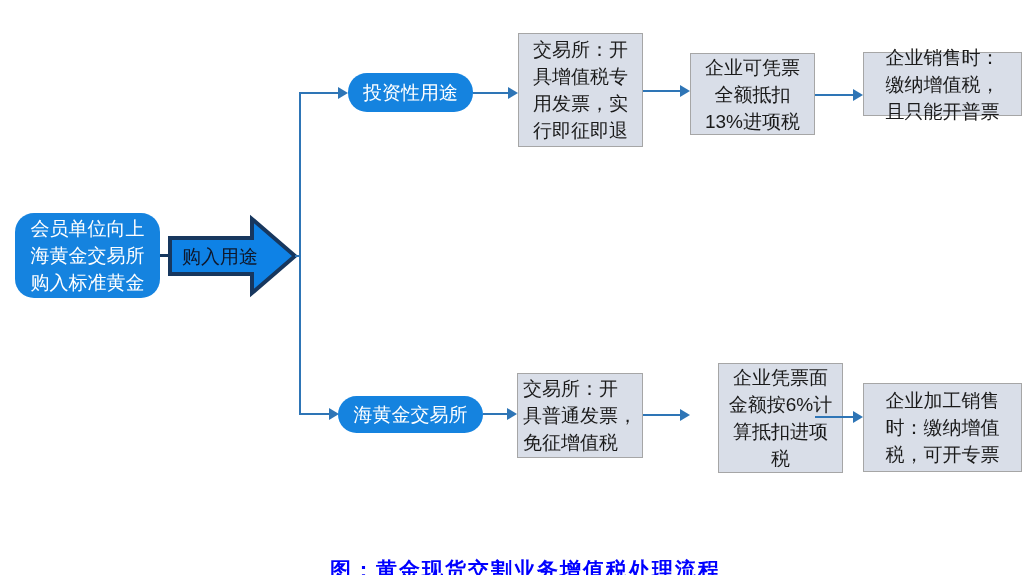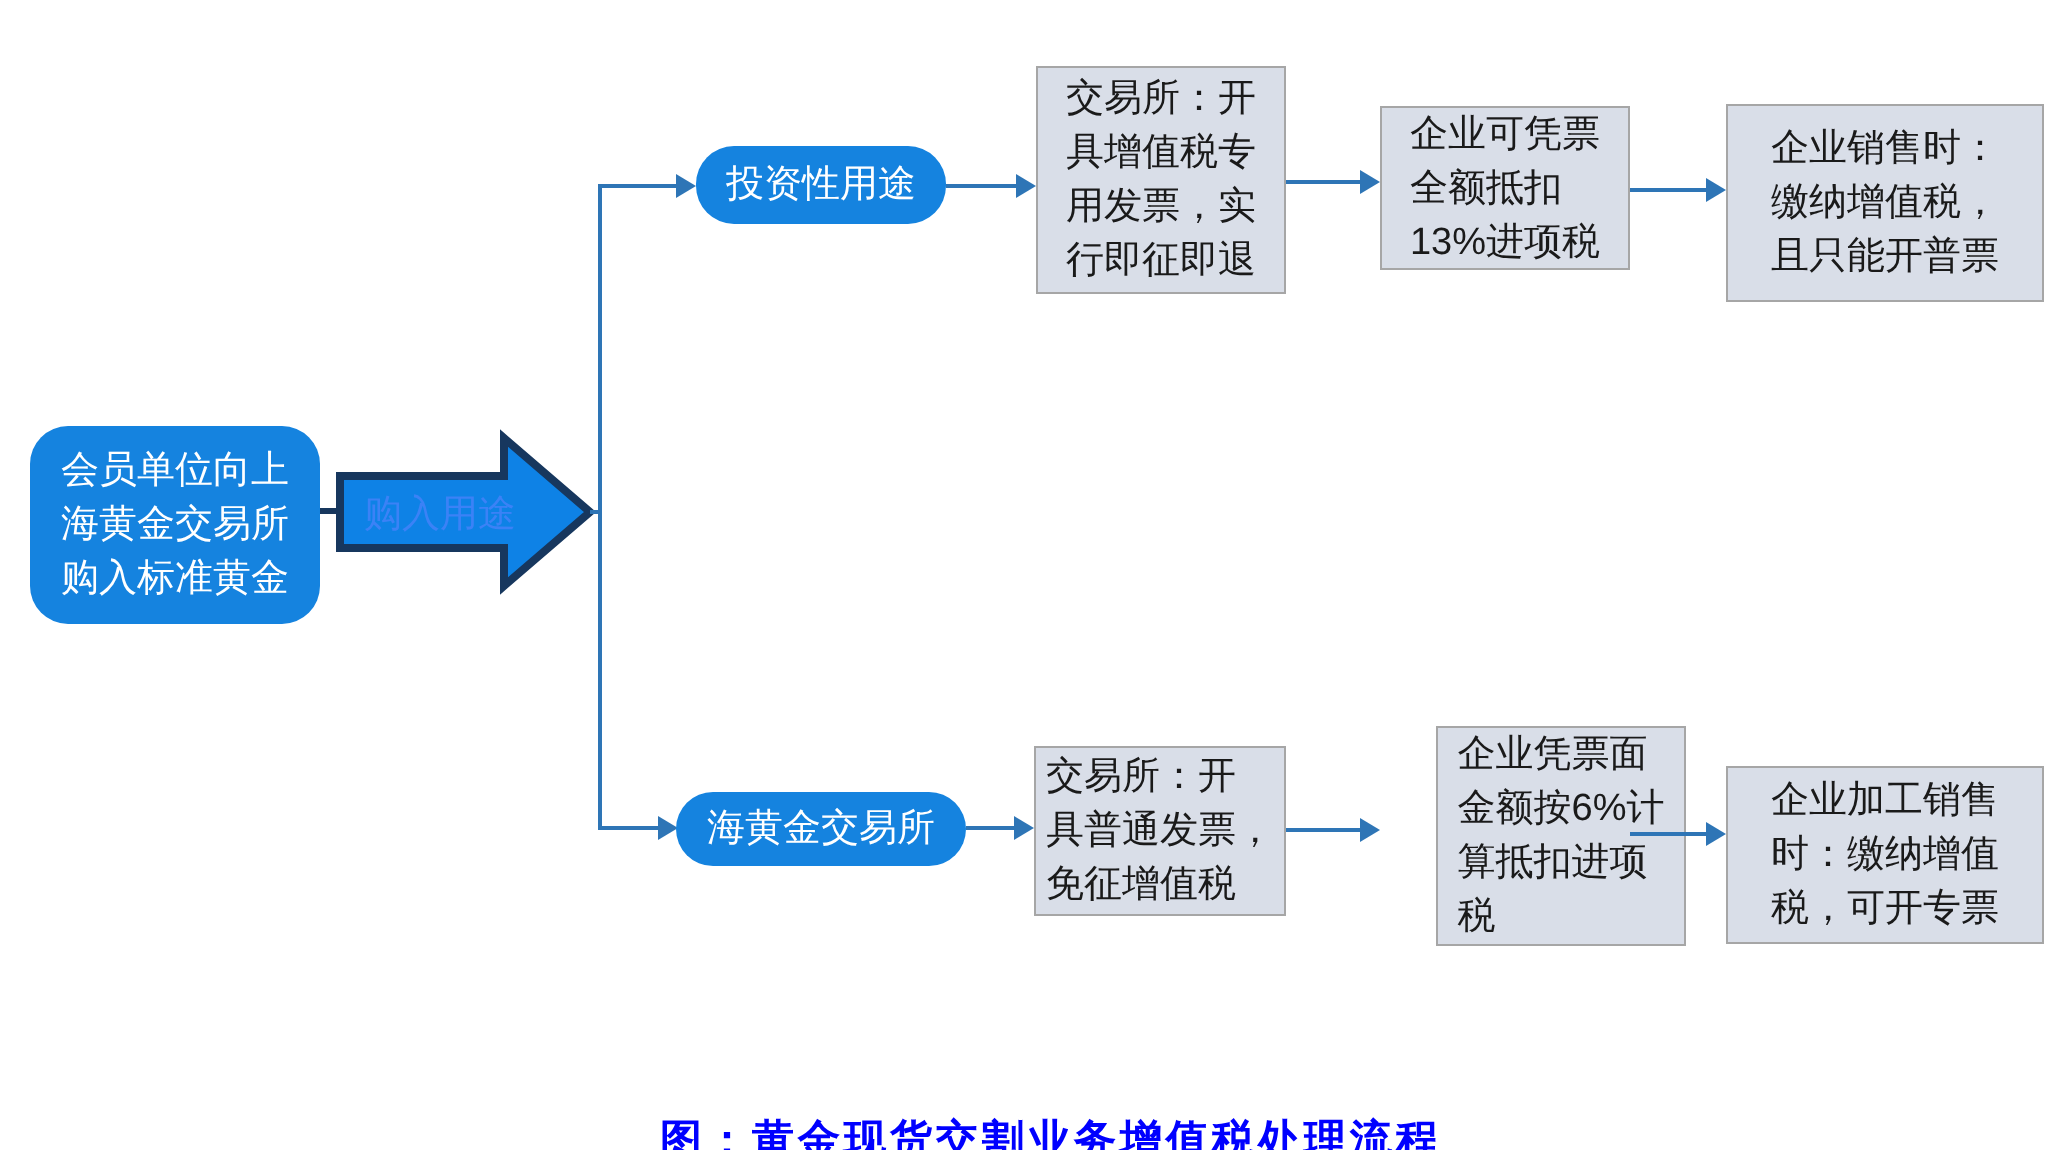--- a/index.html
+++ b/index.html
@@ -29,48 +29,48 @@
     border: 1px solid #A6A6A6;
     color: #1a1a1a;
     display: flex;
     align-items: center;
     justify-content: center;
     font-size: 19px;
     line-height: 27px;
     white-space: pre-line;
     box-sizing: border-box;
   }
-  .ta-c { text-align: left; }
+  .ta-c { text-align: center; }
   .ta-l { text-align: left; }
   .line { background: #2E75B6; }
   .arrowhead {
     width: 0; height: 0;
     border-top: 6px solid transparent;
     border-bottom: 6px solid transparent;
     border-left: 10px solid #2E75B6;
   }
   .arrow-label {
-    color: #3b82f6;
+    color: #0f172a;
     font-size: 19px;
     text-align: center;
   }
   .caption {
     color: #0000FF;
     font-size: 21px;
     font-weight: bold;
     letter-spacing: 2px;
     white-space: nowrap;
   }
 </style>
 </head>
 <body>
 
 <div id="canvas">
 
-  <div class="abs blue-box" style="left:15px; top:213px; width:145px; height:99px;">会员单位向上
+  <div class="abs blue-box" style="left:15px; top:213px; width:145px; height:85px;">会员单位向上
 海黄金交易所
 购入标准黄金</div>
 
   <div class="abs" style="left:160px; top:254px; width:9px; height:3px; background:#17375E;"></div>
 
   <svg class="abs" style="left:167px; top:214px;" width="132" height="84" viewBox="0 0 132 84">
     <polygon points="3,24 85,24 85,5 128,42 85,79 85,60 3,60" fill="#0E82E6" stroke="#17375E" stroke-width="4" stroke-linejoin="miter"></polygon>
   </svg>
   <div class="abs arrow-label" style="left:172px; top:244px; width:96px;">购入用途</div>
 
@@ -94,21 +94,21 @@
   <div class="abs line" style="left:643px; top:90px; width:37px; height:2px;"></div>
   <div class="abs arrowhead" style="left:680px; top:85px;"></div>
 
   <div class="abs gray-box ta-c" style="left:690px; top:53px; width:125px; height:82px;">企业可凭票
 全额抵扣
 13%进项税</div>
 
   <div class="abs line" style="left:815px; top:94px; width:38px; height:2px;"></div>
   <div class="abs arrowhead" style="left:853px; top:89px;"></div>
 
-  <div class="abs gray-box ta-l" style="left:863px; top:52px; width:159px; height:99px;">企业销售时：
+  <div class="abs gray-box ta-l" style="left:863px; top:52px; width:159px; height:64px;">企业销售时：
 缴纳增值税，
 且只能开普票</div>
 
   <div class="abs line" style="left:300px; top:413px; width:29px; height:2px;"></div>
   <div class="abs arrowhead" style="left:329px; top:408px;"></div>
 
   <div class="abs blue-box" style="left:338px; top:396px; width:145px; height:37px;">海黄金交易所</div>
 
   <div class="abs line" style="left:483px; top:413px; width:24px; height:2px;"></div>
   <div class="abs arrowhead" style="left:507px; top:408px;"></div>

